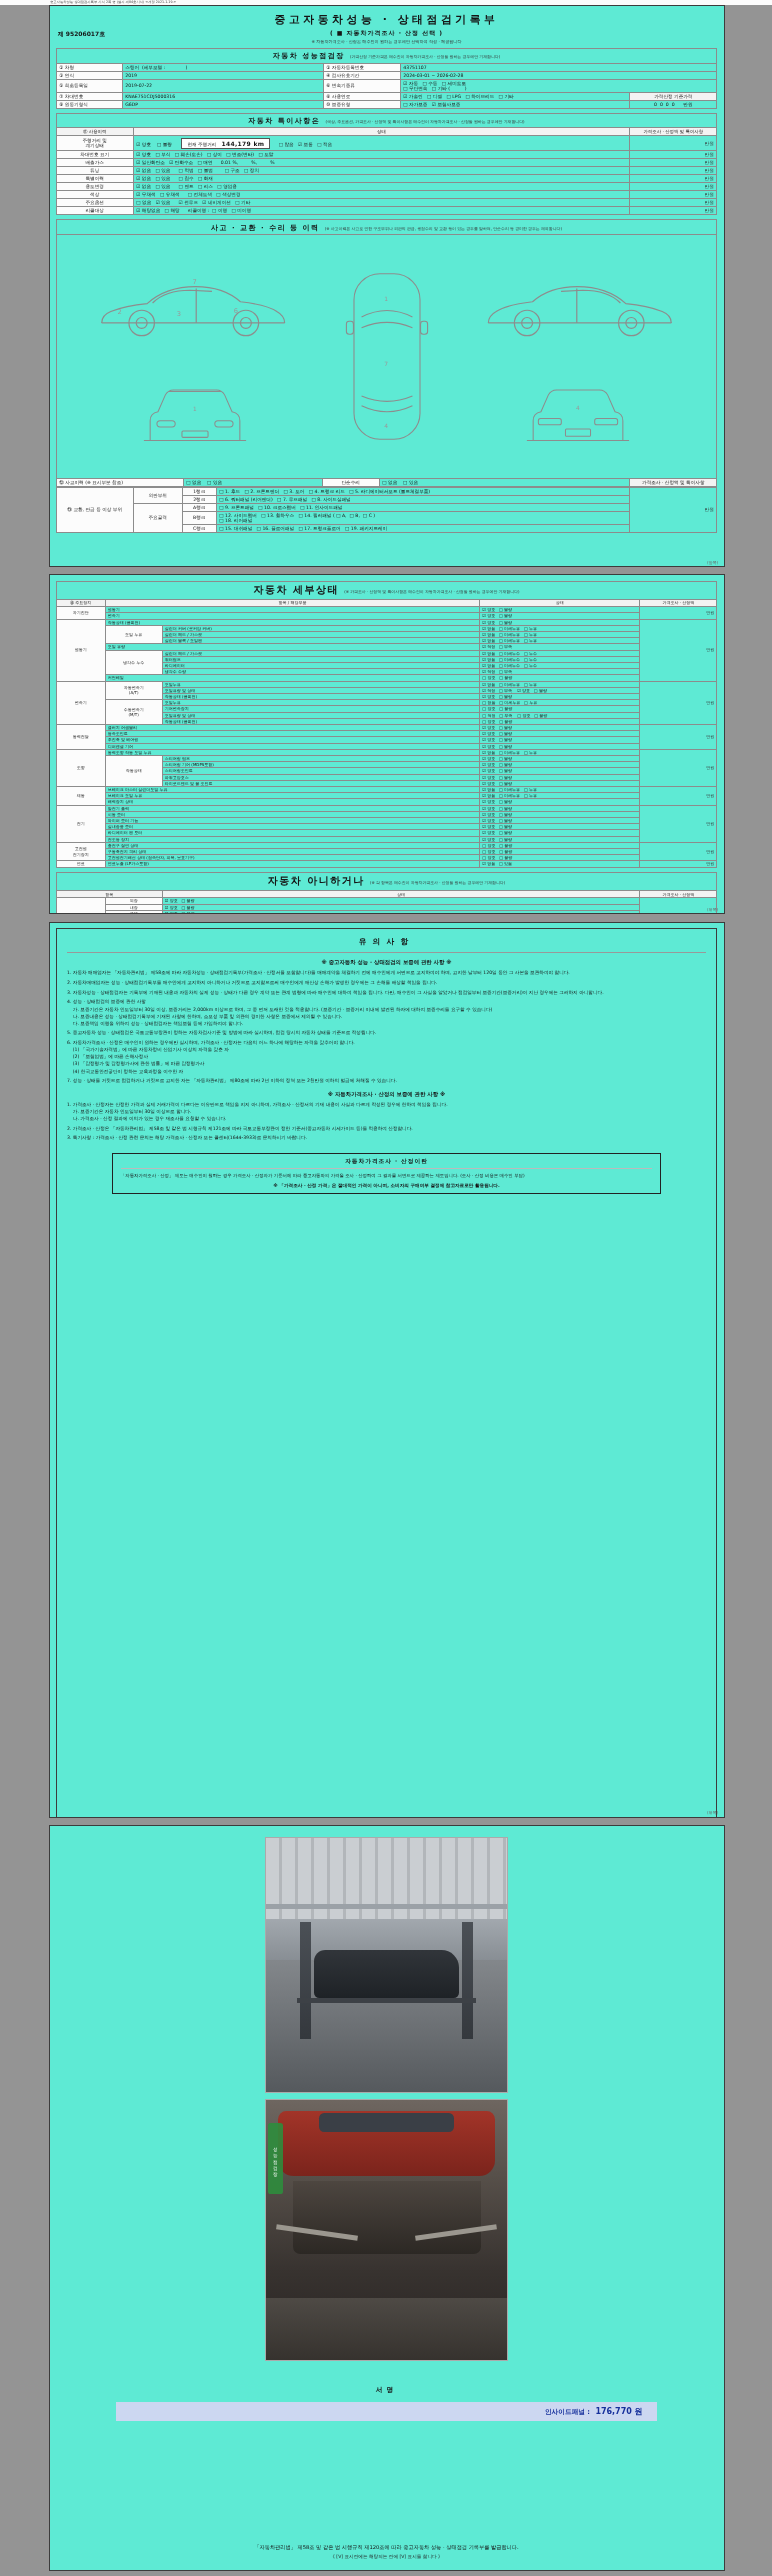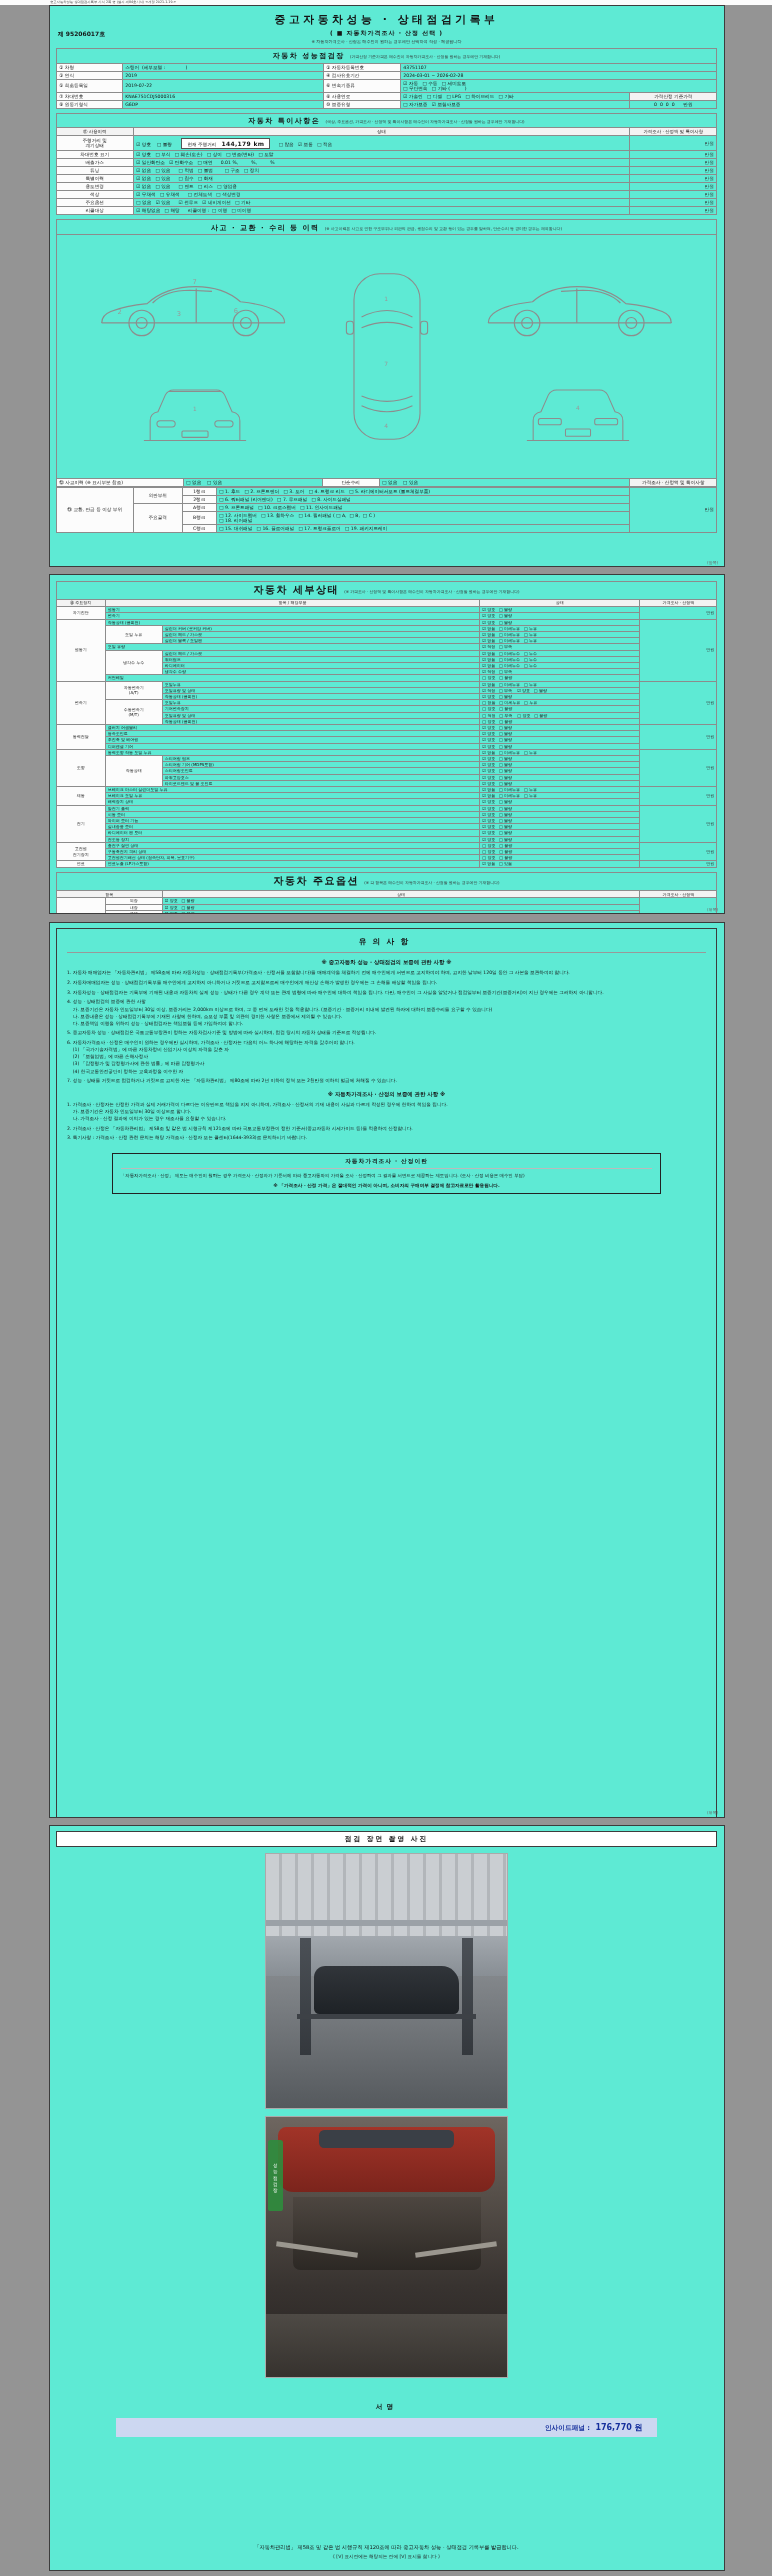--- a/index.html
+++ b/index.html
@@ -570,21 +570,21 @@
 
   <table class="tbl tight mt">
     <colgroup>
         <col style="width:49px">
         <col style="width:57px">
         <col>
         <col style="width:77px">
       </colgroup>
     <tbody>
         <tr class="sec-row">
-          <td colspan="4"><b>자동차 주요옵션</b><small>(※ 각 항목은 매수인이 자동차가격조사 · 산정을 원하는 경우에만 기재합니다)</small></td>
+          <td colspan="4"><b>자동차 아니하거나</b><small>(※ 각 항목은 매수인이 자동차가격조사 · 산정을 원하는 경우에만 기재합니다)</small></td>
         </tr>
     <tr class="colhead">
       <td colspan="2">항목</td>
       <td>상태</td>
       <td>가격조사 · 산정액</td>
     </tr>
     </tbody>
       <tbody id="other-rows">
         <tr>
           <td class="lab c" rowspan="7">수리필요</td>
@@ -673,21 +673,20 @@
     <div class="about-box">
       <div class="about-title">자동차가격조사 · 산정이란</div>
       <div class="about-body">「자동차가격조사 · 산정」 제도는 매수인이 원하는 경우 가격조사 · 산정자가 기준서에 따라 중고자동차의 가격을 조사 · 산정하여 그 결과를 서면으로 제공하는 제도입니다. (조사 · 산정 비용은 매수인 부담)</div>
       <div class="about-bold">※ 「가격조사 · 산정 가격」은 절대적인 가격이 아니며, 소비자의 구매여부 결정에 참고자료로만 활용됩니다.</div>
     </div>
   </div>
   <div class="page-mark">(뒤쪽)</div>
 </div>
 
 <div class="page" id="p4">
-  <div class="photos-head">점검 장면 촬영 사진</div>
 
   <div class="photo photo1">
     <div class="ph-abs ph1-ceil"></div>
     <div class="ph-abs ph1-beam"></div>
     <div class="ph-abs ph1-wall"></div>
     <div class="ph-abs ph1-floor"></div>
     <div class="ph-abs ph1-post-l"></div>
     <div class="ph-abs ph1-post-r"></div>
     <div class="ph-abs ph1-car"></div>
     <div class="ph-abs ph1-lift"></div>

